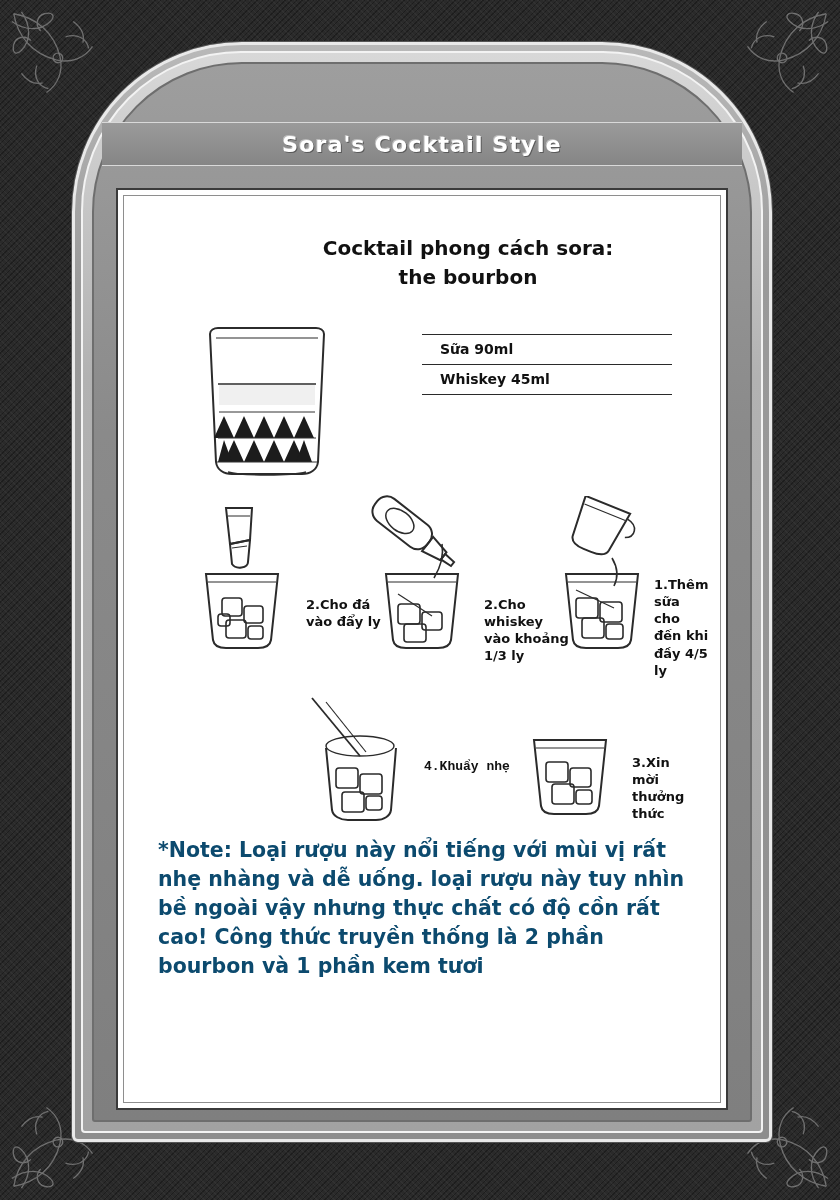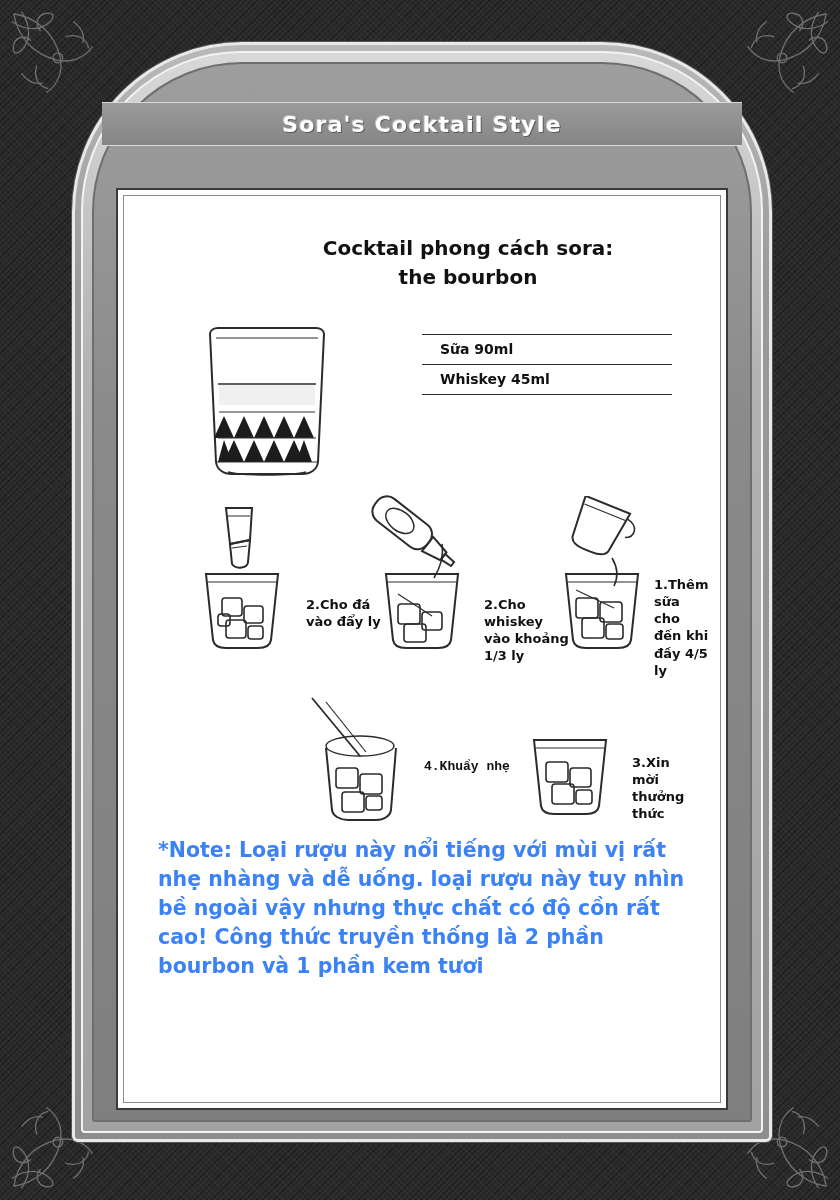--- a/index.html
+++ b/index.html
@@ -68,21 +68,21 @@
     border: 2px solid #6e6e6e;
     border-radius: 150px 150px 3px 3px;
     background: linear-gradient(180deg,#9e9e9e 0%, #8a8a8a 35%, #7f7f7f 100%);
   }
 
   
   .title-band {
     position: absolute;
     left: 30px;
     right: 30px;
-    top: 60px;
+    top: 80px;
     height: 42px;
     display: flex;
     align-items: center;
     justify-content: center;
     background: linear-gradient(180deg,#9a9a9a,#858585);
     border-top: 1px solid #d9d9d9;
     border-bottom: 1px solid #d9d9d9;
   }
   .title-text {
     font-family: "DejaVu Sans", sans-serif;
@@ -168,21 +168,21 @@
     white-space: pre-line;
   }
 
   
   .note {
     margin-top: 6px;
     font-family: "DejaVu Sans", sans-serif;
     font-weight: bold;
     font-size: 20.5px;
     line-height: 1.42;
-    color: #3b82f6;
+    color: #0c4a6e;
     padding: 0 4px;
   }
 
   svg { display: block; }
 </style>
 </head>
 <body>
 
 <div class="page-bg"></div>
 

